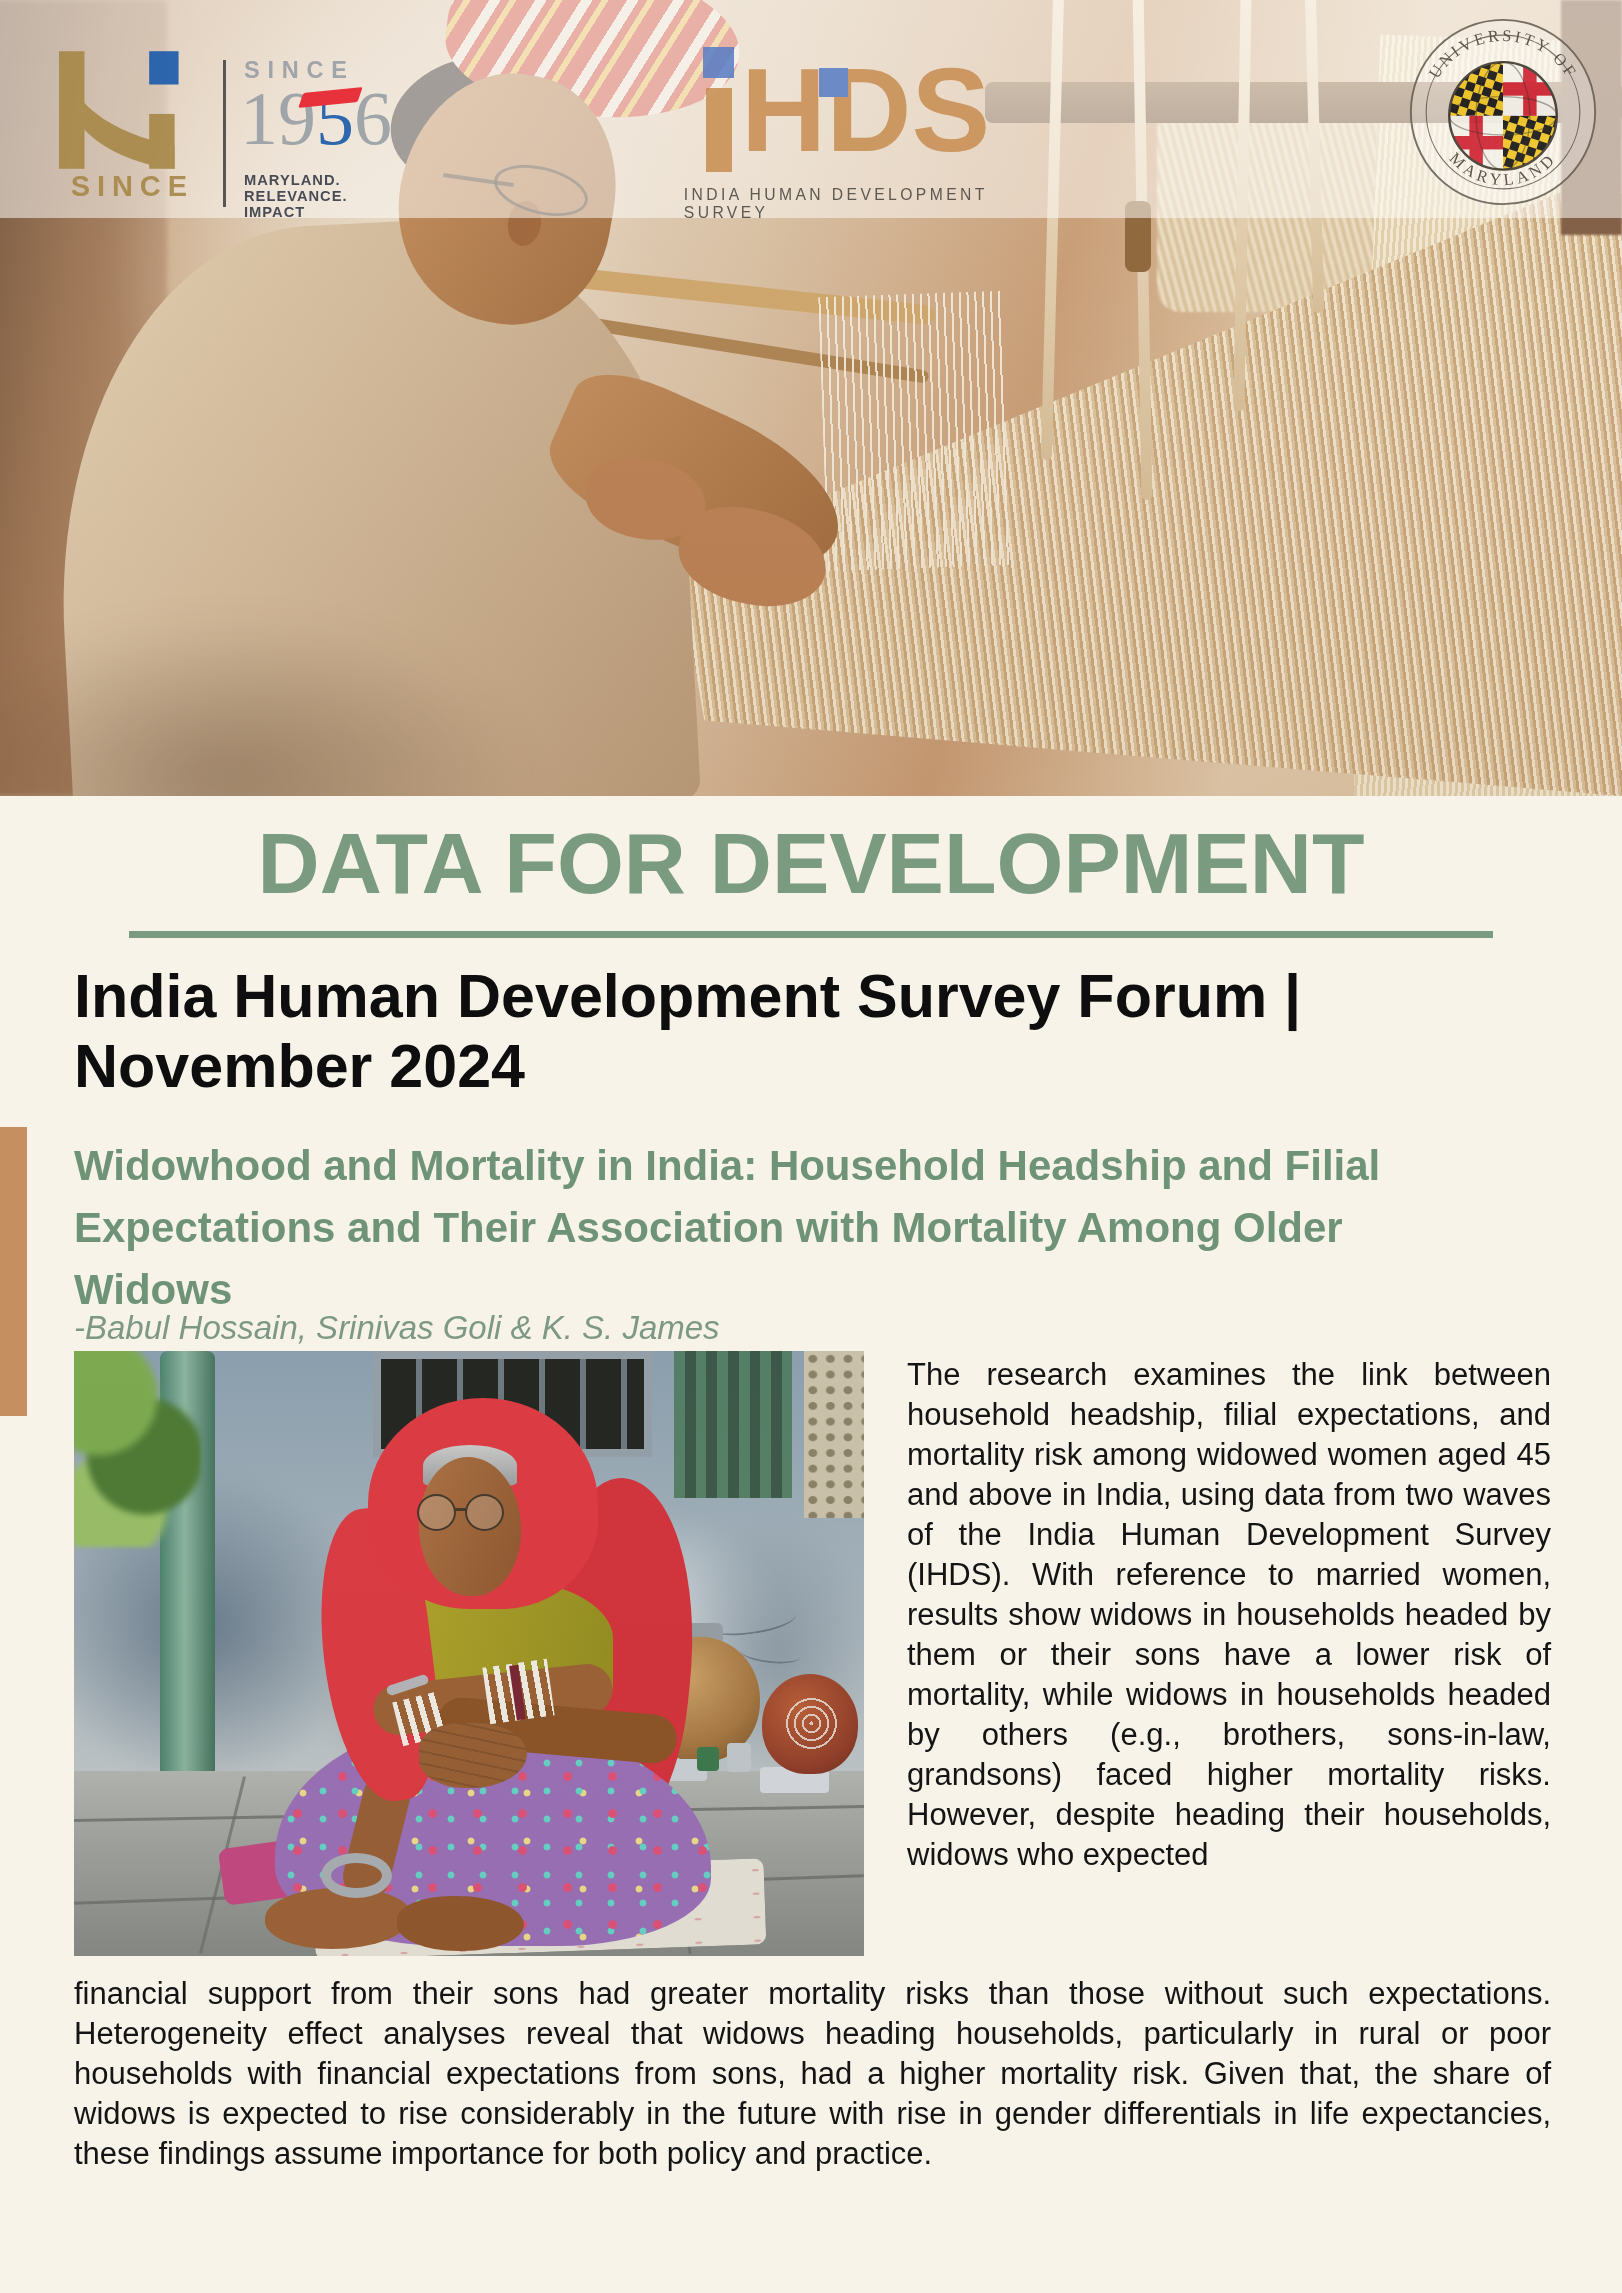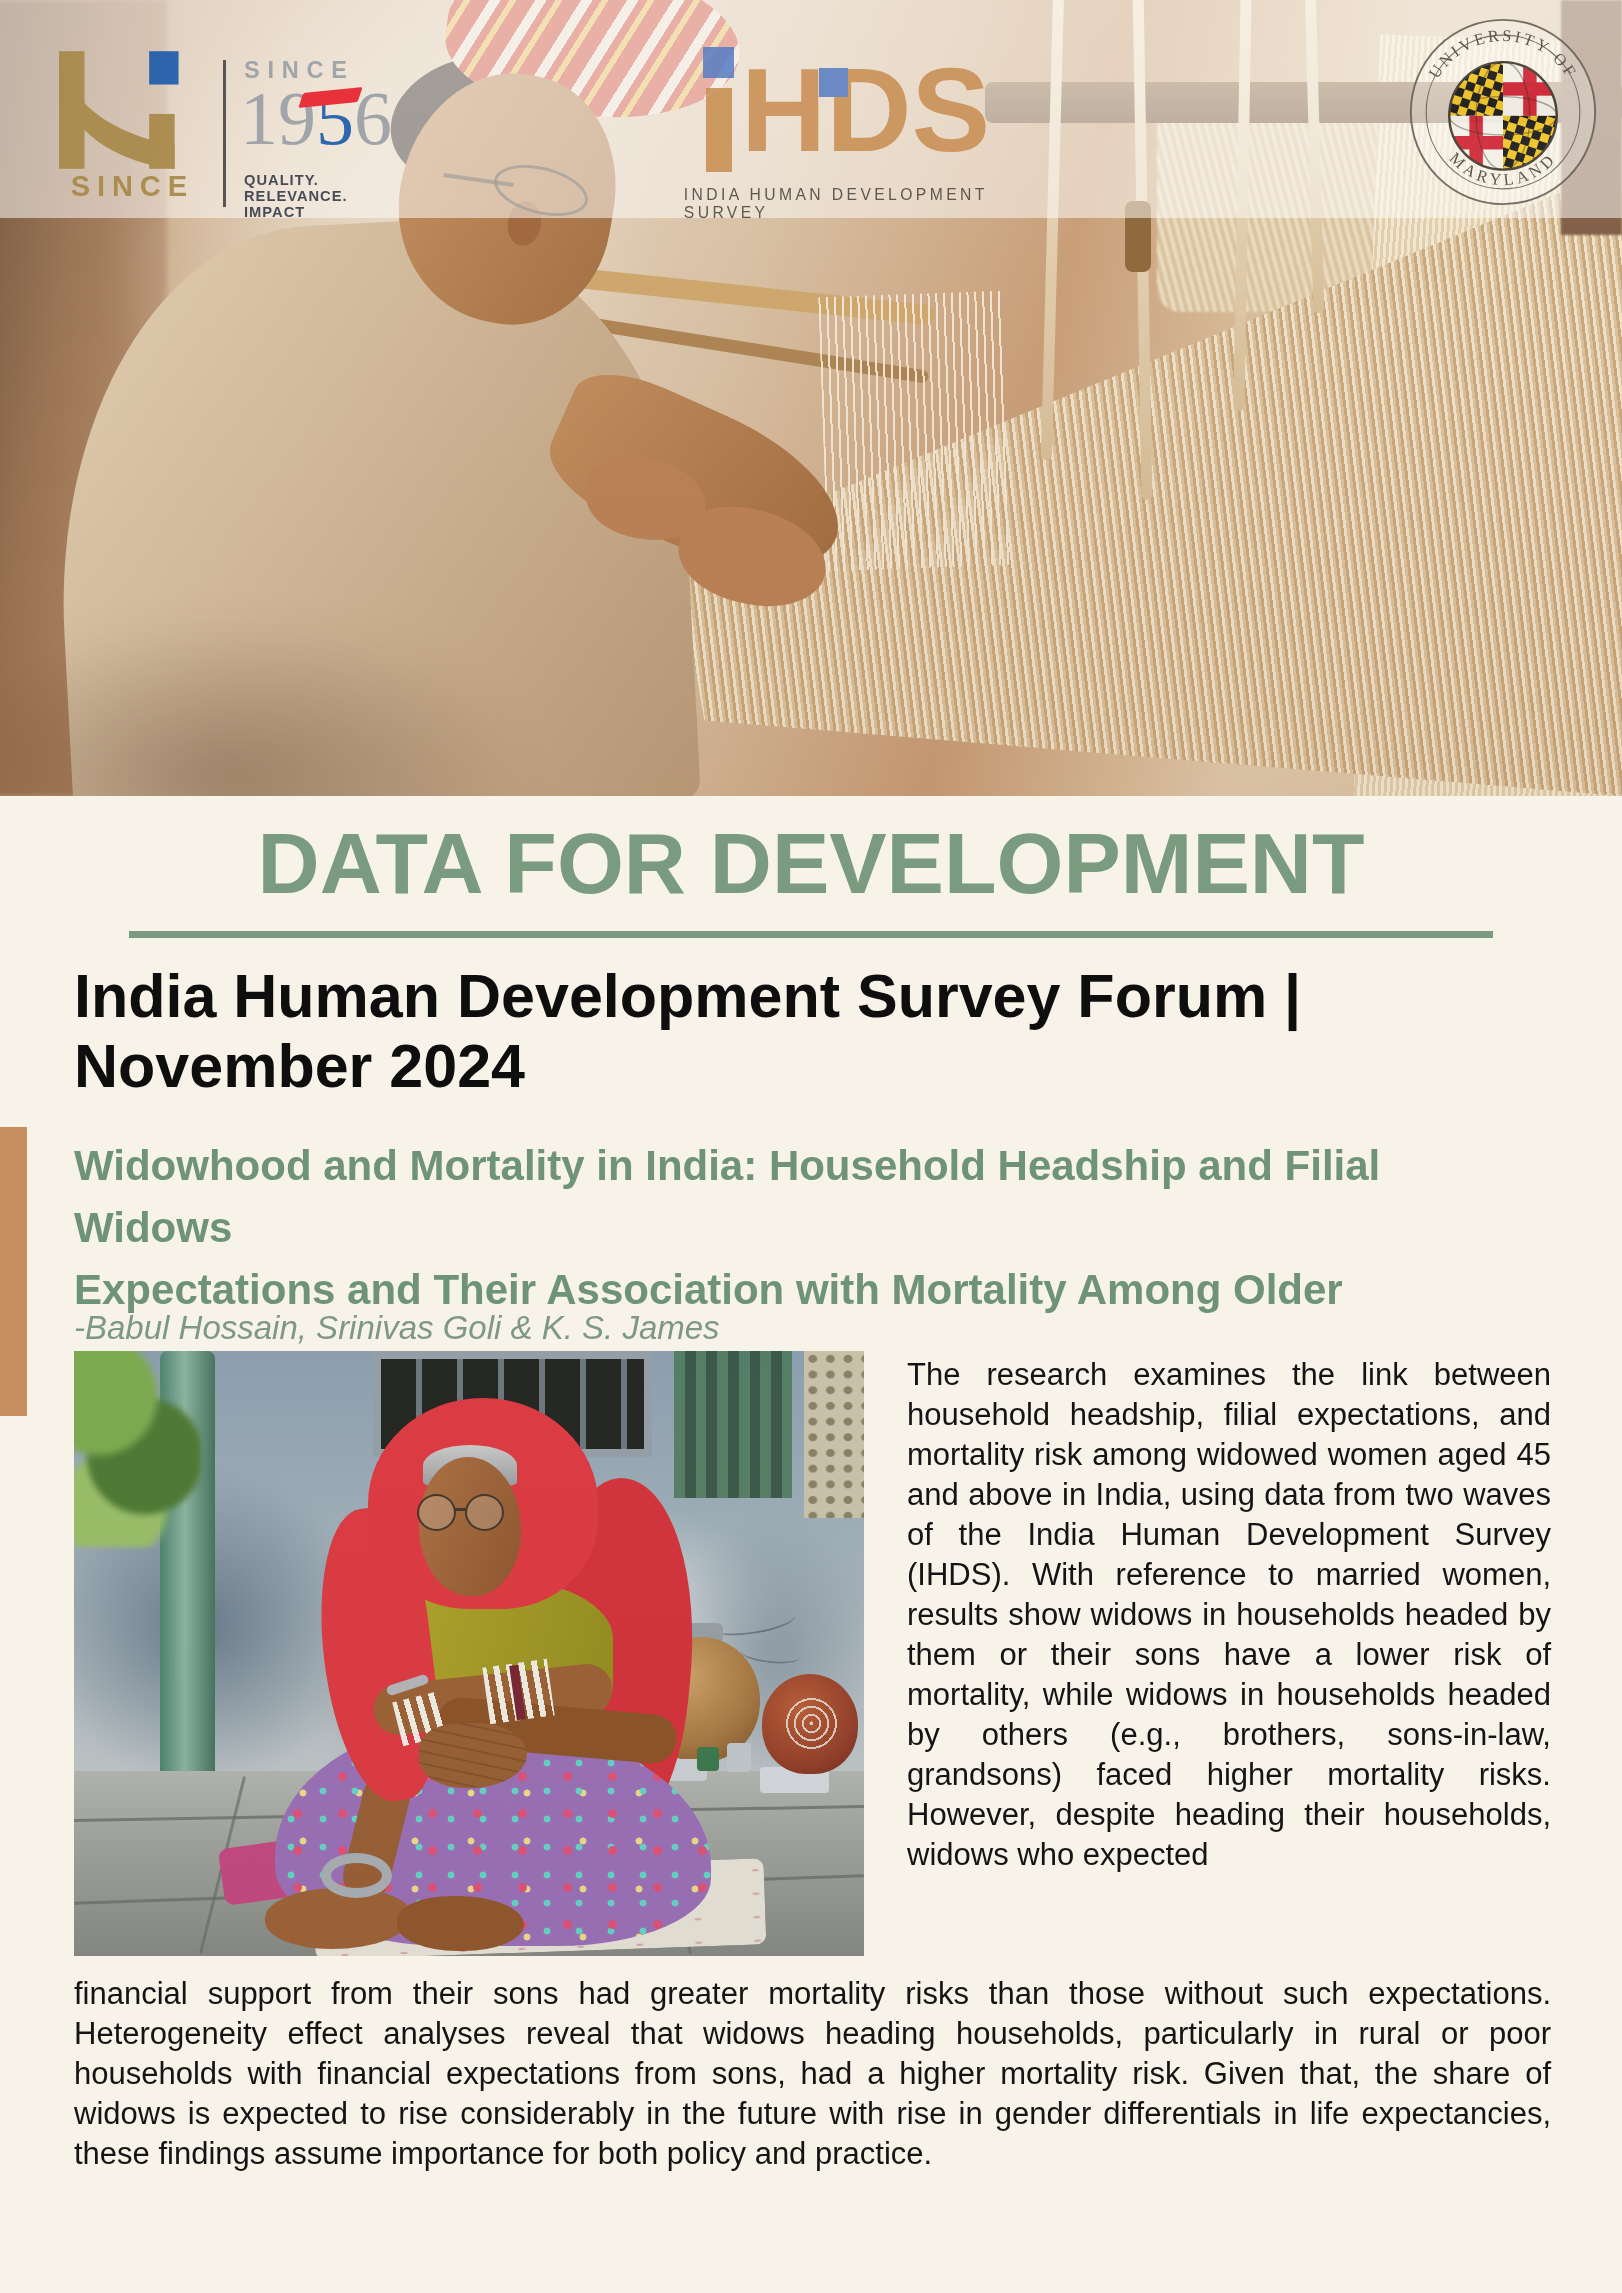--- a/index.html
+++ b/index.html
@@ -205,21 +205,21 @@
           <path d="M0,0 C8,52 52,84 118,96 L118,120 C48,112 6,74 0,28 Z" fill="#a8894a"></path>
           <rect x="92" y="64" width="26" height="56" fill="#a8894a"></rect>
           <rect x="92" y="0" width="30" height="34" fill="#1e5dab"></rect>
         </svg>
       </div>
       <div class="ncaer-name">SINCE</div>
       <div class="ncaer-div"></div>
       <div class="ncaer-since">SINCE</div>
       <div class="ncaer-year"><span>19</span><span class="blue5">5</span><span>6</span></div>
       <div class="ncaer-flag"></div>
-      <div class="ncaer-tag">QUALITY. RELEVANCE. IMPACT</div>
+      <div class="ncaer-tag">MARYLAND. RELEVANCE. IMPACT</div>
     </div>
 
     <div class="ihds">
       <div class="ihds-idot"></div>
       <div class="ihds-istem"></div>
       <div class="ihds-letters">HDS</div>
       <div class="ihds-hsq"></div>
       <div class="ihds-tag">INDIA HUMAN DEVELOPMENT SURVEY</div>
     </div>
 
@@ -262,22 +262,22 @@
     </div>
   </div>
 
   <div class="mast-title">DATA FOR DEVELOPMENT</div>
   <div class="mast-rule"></div>
   <div class="mast-sub">India Human Development Survey Forum | November 2024</div>
 
   <div class="side-bar"></div>
   <div class="art-head">
     <span style="display:block">Widowhood and Mortality in India: Household Headship and Filial</span>
+    <span style="display:block">Expectations and Their Association with Mortality Among Older</span>
     <span style="display:block">Widows</span>
-    <span style="display:block">Expectations and Their Association with Mortality Among Older</span>
   </div>
   <div class="art-byline">-Babul Hossain, Srinivas Goli &amp; K. S. James</div>
 
   <div class="photo">
     <div class="w-wall"></div>
     <div class="w-stain-a"></div>
     <div class="w-stain-b"></div>
     <div class="w-stain-c"></div>
     <div class="w-stain-d"></div>
     <div class="w-window"></div>

